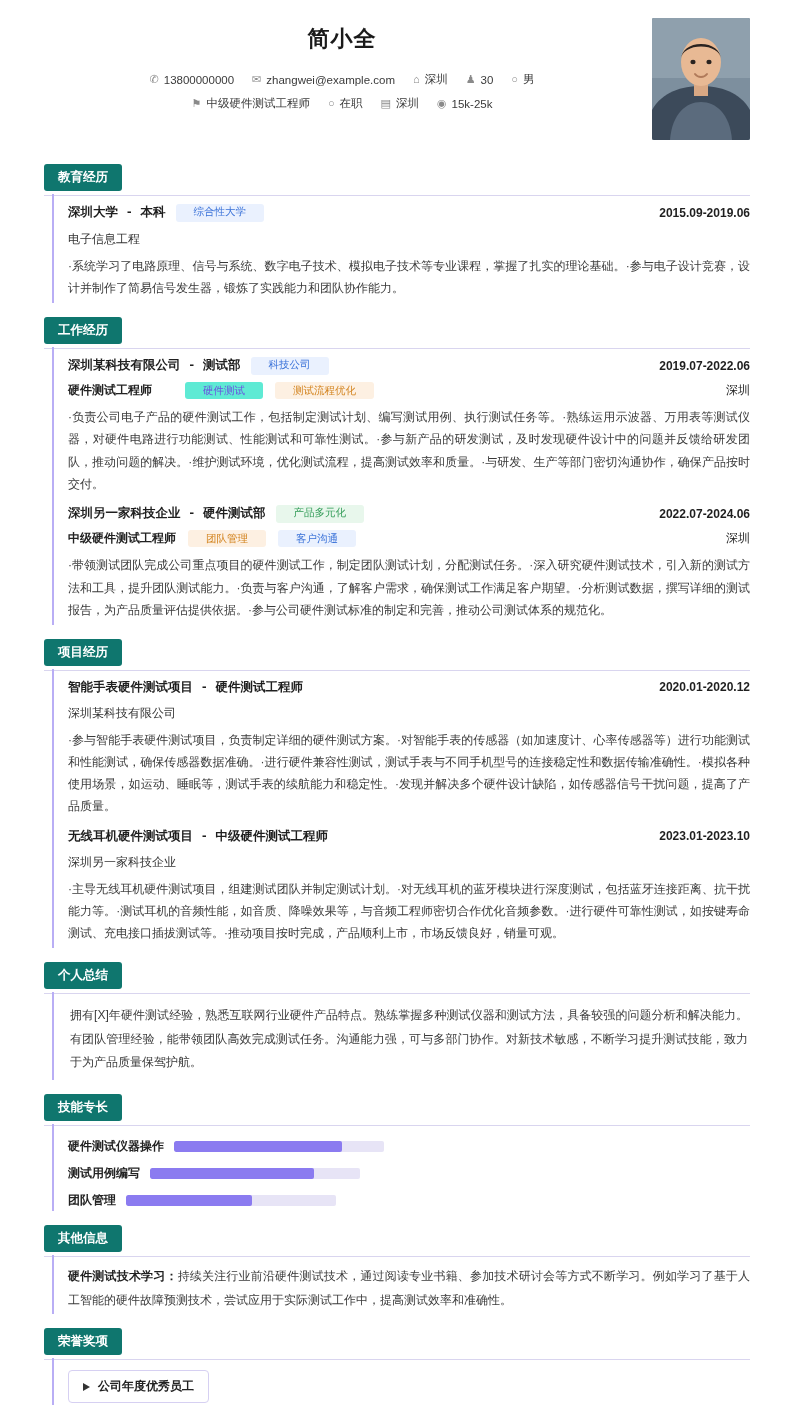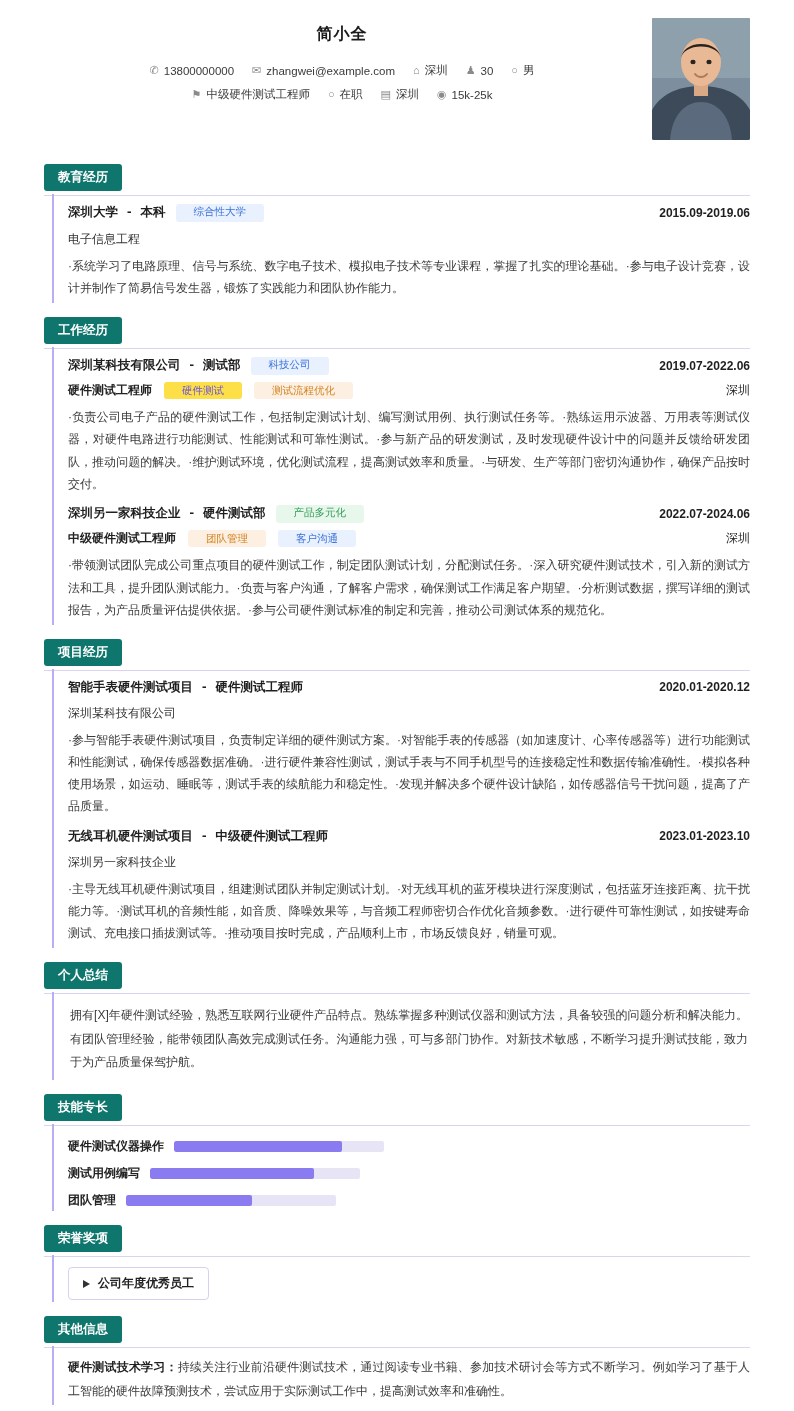--- a/index.html
+++ b/index.html
@@ -28,21 +28,21 @@
     align-items: flex-start;
     justify-content: space-between;
     padding-bottom: 10px;
   }
   .header-main {
     flex: 1;
     text-align: center;
     padding-top: 6px;
   }
   .name {
-    font-size: 16px;
+    font-size: 22px;
     font-weight: bold;
     color: #1a1a1a;
     letter-spacing: 1px;
     margin-bottom: 18px;
   }
   .meta-row {
     display: flex;
     flex-wrap: wrap;
     justify-content: center;
     align-items: center;
@@ -150,21 +150,21 @@
 
   .tag {
     display: inline-block;
     font-size: 10.5px;
     font-weight: normal;
     padding: 2px 18px;
     border-radius: 3px;
     line-height: 1.3;
   }
   .tag-blue { background: #eaf1fe; color: #3a72d8; }
-  .tag-purple { background: #fde047; color: #6a4fe0; }
+  .tag-purple { background: #5eead4; color: #6a4fe0; margin-left: 21px; }
   .tag-green { background: #e8f7ec; color: #2f9a55; }
   .tag-orange { background: #fdf0e2; color: #d2821c; }
 
   .desc {
     margin-top: 7px;
     font-size: 12px;
     line-height: 1.85;
     color: #3a3a3a;
     text-align: justify;
   }
@@ -445,38 +445,38 @@
           <span class="bar">
               <i style="width:60%"></i>
             </span>
         </div>
       </div>
     </div>
   </div>
 
   <div class="section">
     <div class="sec-headwrap">
+      <span class="sec-head">其他信息</span>
+      <div class="hr-under"></div>
+    </div>
+    <div class="sec-body">
+      <div class="other-item">
+        <div class="other-text">
+          <span class="other-label">硬件测试技术学习：</span><span>持续关注行业前沿硬件测试技术，通过阅读专业书籍、参加技术研讨会等方式不断学习。例如学习了基于人工智能的硬件故障预测技术，尝试应用于实际测试工作中，提高测试效率和准确性。</span>
+        </div>
+      </div>
+    </div>
+  </div>
+
+  <div class="section">
+    <div class="sec-headwrap">
       <span class="sec-head">荣誉奖项</span>
       <div class="hr-under"></div>
     </div>
     <div class="sec-body">
       <div class="award-box">
         <span class="tri"></span>
         <span>公司年度优秀员工</span>
       </div>
     </div>
   </div>
 
-  <div class="section">
-    <div class="sec-headwrap">
-      <span class="sec-head">其他信息</span>
-      <div class="hr-under"></div>
-    </div>
-    <div class="sec-body">
-      <div class="other-item">
-        <div class="other-text">
-          <span class="other-label">硬件测试技术学习：</span><span>持续关注行业前沿硬件测试技术，通过阅读专业书籍、参加技术研讨会等方式不断学习。例如学习了基于人工智能的硬件故障预测技术，尝试应用于实际测试工作中，提高测试效率和准确性。</span>
-        </div>
-      </div>
-    </div>
-  </div>
-
 </div>
 
 </body></html>

